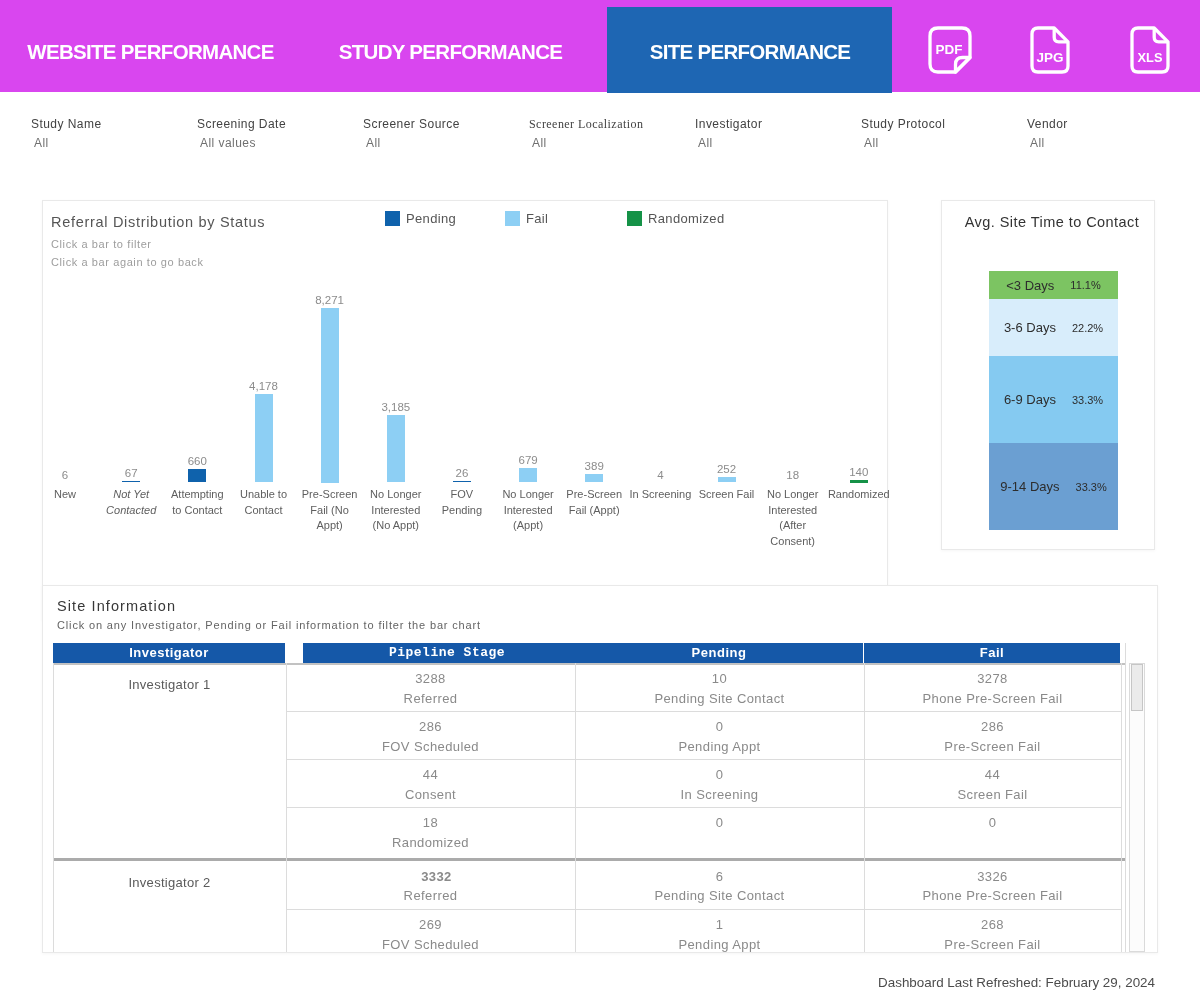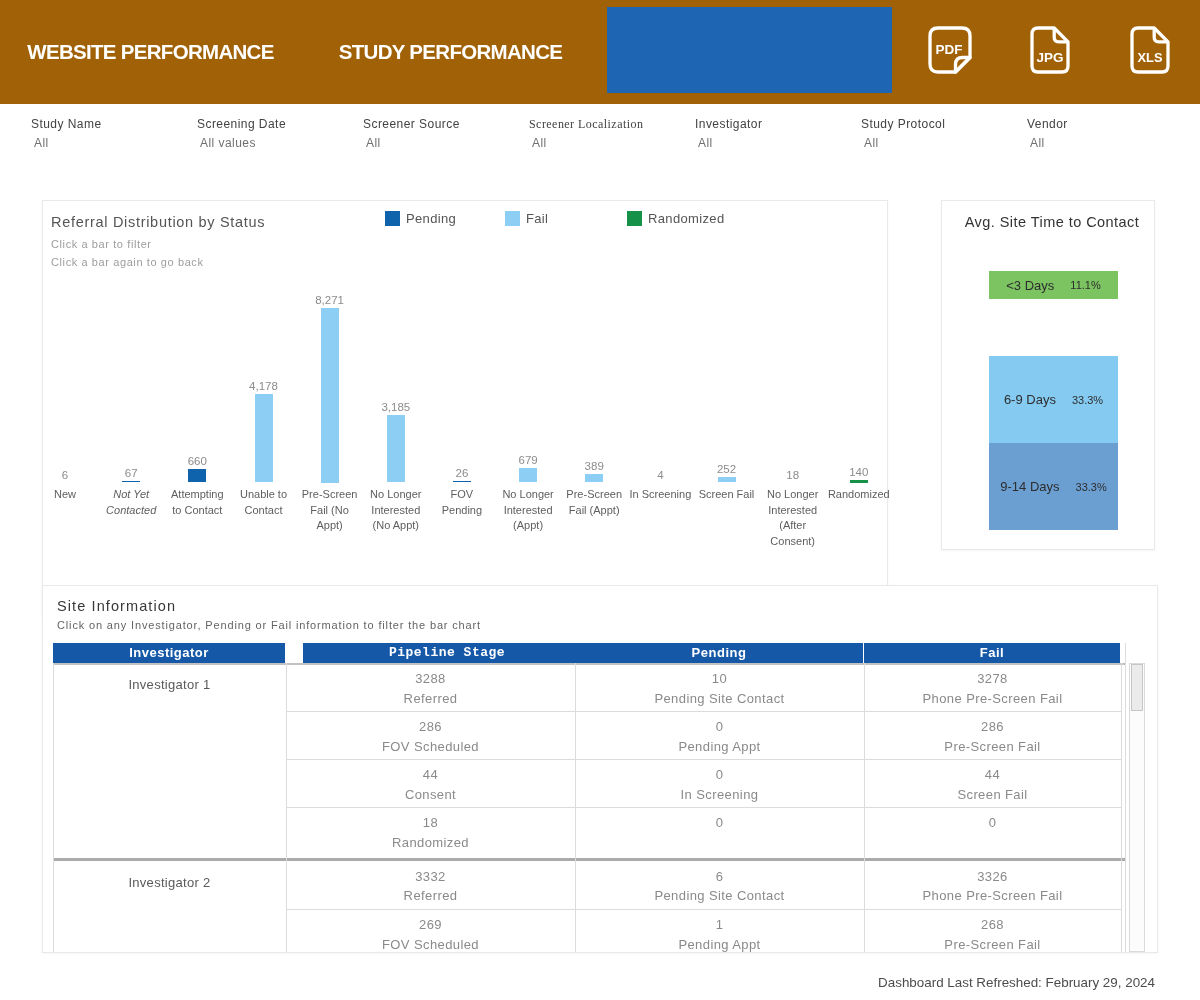--- a/index.html
+++ b/index.html
@@ -1,19 +1,19 @@
 <!DOCTYPE html>
 <html><head>
 <meta charset="utf-8">
 <style>
   * { margin:0; padding:0; box-sizing:border-box; }
   html,body { width:1200px; height:1000px; background:#ffffff; font-family:"Liberation Sans", sans-serif; overflow:hidden; }
   #page { position:relative; width:1200px; height:1000px; }
   
-  #nav { position:absolute; left:0; top:0; width:1200px; height:104px; background:#a16207; }
+  #nav { position:absolute; left:0; top:0; width:1200px; height:92px; background:#d946ef; }
   .navtab { position:absolute; top:0; height:100px; line-height:103px; color:#ffffff; font-weight:bold; font-size:20.5px; letter-spacing:-0.7px; text-align:center; white-space:nowrap; }
   #activebox { position:absolute; left:607px; top:7px; width:285px; height:86px; background:#1E66B3; }
   .icon { position:absolute; top:26px; }
   
   .flabel { position:absolute; top:117px; font-size:12px; letter-spacing:0.45px; color:#424242; }
   .fvalue { position:absolute; top:136px; font-size:12px; letter-spacing:0.45px; color:#6f6f6f; }
   
   .card { position:absolute; background:#ffffff; border:1px solid #e9e9e9; box-shadow:0 1px 3px rgba(0,0,0,0.04); }
   #tablecard { overflow:hidden; }
   #chartcard { left:42px; top:200px; width:846px; height:420px; }
@@ -39,20 +39,21 @@
   .inv { position:absolute; text-align:center; font-size:13px; letter-spacing:0.3px; color:#5a5a5a; }
   #footer { position:absolute; top:975px; right:45px; font-size:13.4px; color:#4c4c4c; }
 </style>
 </head>
 <body>
 <div id="page">
   <div id="nav">
     <div class="navtab" style="left:27px; width:247px;">WEBSITE PERFORMANCE</div>
     <div class="navtab" style="left:338px; width:225px;">STUDY PERFORMANCE</div>
     <div id="activebox"></div>
+    <div class="navtab" style="left:649px; width:202px;">SITE PERFORMANCE</div>
 
     <svg class="icon" style="left:928px;" width="44" height="48" viewBox="0 0 44 48">
       <path d="M34,2 H10 Q2,2 2,10 V38 Q2,46 10,46 H27.5 L42,31.5 V10 Q42,2 34,2 Z" fill="none" stroke="#ffffff" stroke-width="3.3" stroke-linejoin="round"></path>
       <path d="M27.5,46 V38.5 Q27.5,31.5 34.5,31.5 H42 Z" fill="none" stroke="#ffffff" stroke-width="3.3" stroke-linejoin="round"></path>
       <text x="21" y="28" font-size="13.5" font-weight="bold" fill="#ffffff" text-anchor="middle" font-family="Liberation Sans, sans-serif">PDF</text>
     </svg>
 
     <svg class="icon" style="left:1030px;" width="40" height="48" viewBox="0 0 40 48">
       <path d="M24.2,2 H8 Q2,2 2,8 V40 Q2,46 8,46 H32 Q38,46 38,40 V15.8 L24.2,2 Z" fill="none" stroke="#ffffff" stroke-width="3.3" stroke-linejoin="round"></path>
       <path d="M24.2,2 V11.3 Q24.2,15.8 28.7,15.8 H38" fill="none" stroke="#ffffff" stroke-width="3.3" stroke-linejoin="round"></path>
@@ -128,20 +129,24 @@
     <div class="bval" style="left:785.8px; top:263.5px;">140</div>
     <div class="bcat" style="left:779.8px;">Randomized</div>
   </div>
 
   <div class="card" id="rightcard">
     <div style="position:absolute; left:3px; top:13px; width:214px; text-align:center; font-size:14.5px; letter-spacing:0.45px; color:#333333;">Avg. Site Time to Contact</div>
     <div class="seg" style="top:70px; height:28px; background:#7CC462;">
         <span class="lab">&lt;3 Days</span>
         <span class="pct">11.1%</span>
       </div>
+    <div class="seg" style="top:98px; height:57px; background:#D8EDFB;">
+        <span class="lab">3-6 Days</span>
+        <span class="pct">22.2%</span>
+      </div>
     <div class="seg" style="top:155px; height:87px; background:#85CAF1;">
         <span class="lab">6-9 Days</span>
         <span class="pct">33.3%</span>
       </div>
     <div class="seg" style="top:242px; height:87px; background:#6B9FD2;">
         <span class="lab">9-14 Days</span>
         <span class="pct">33.3%</span>
       </div>
   </div>
 
@@ -170,21 +175,21 @@
     <div class="cellnum" style="left:243px; top:182.2px; width:289px;">44</div>
     <div class="celllab" style="left:243px; top:201.5px; width:289px;">Consent</div>
     <div class="cellnum" style="left:532px; top:182.2px; width:289px;">0</div>
     <div class="celllab" style="left:532px; top:201.5px; width:289px;">In Screening</div>
     <div class="cellnum" style="left:821px; top:182.2px; width:257px;">44</div>
     <div class="celllab" style="left:821px; top:201.5px; width:257px;">Screen Fail</div>
     <div class="cellnum" style="left:243px; top:230.2px; width:289px;">18</div>
     <div class="celllab" style="left:243px; top:249.5px; width:289px;">Randomized</div>
     <div class="cellnum" style="left:532px; top:230.2px; width:289px;">0</div>
     <div class="cellnum" style="left:821px; top:230.2px; width:257px;">0</div>
-    <div class="cellnum" style="left:243px; top:284.0px; width:289px;">3332</div>
+    <div class="cellnum" style="left:249px; top:284.0px; width:289px;font-weight:bold;">3332</div>
     <div class="celllab" style="left:243px; top:303.3px; width:289px;">Referred</div>
     <div class="cellnum" style="left:532px; top:284.0px; width:289px;">6</div>
     <div class="celllab" style="left:532px; top:303.3px; width:289px;">Pending Site Contact</div>
     <div class="cellnum" style="left:821px; top:284.0px; width:257px;">3326</div>
     <div class="celllab" style="left:821px; top:303.3px; width:257px;">Phone Pre-Screen Fail</div>
     <div class="cellnum" style="left:243px; top:332.4px; width:289px;">269</div>
     <div class="celllab" style="left:243px; top:351.7px; width:289px;">FOV Scheduled</div>
     <div class="cellnum" style="left:532px; top:332.4px; width:289px;">1</div>
     <div class="celllab" style="left:532px; top:351.7px; width:289px;">Pending Appt</div>
     <div class="cellnum" style="left:821px; top:332.4px; width:257px;">268</div>

